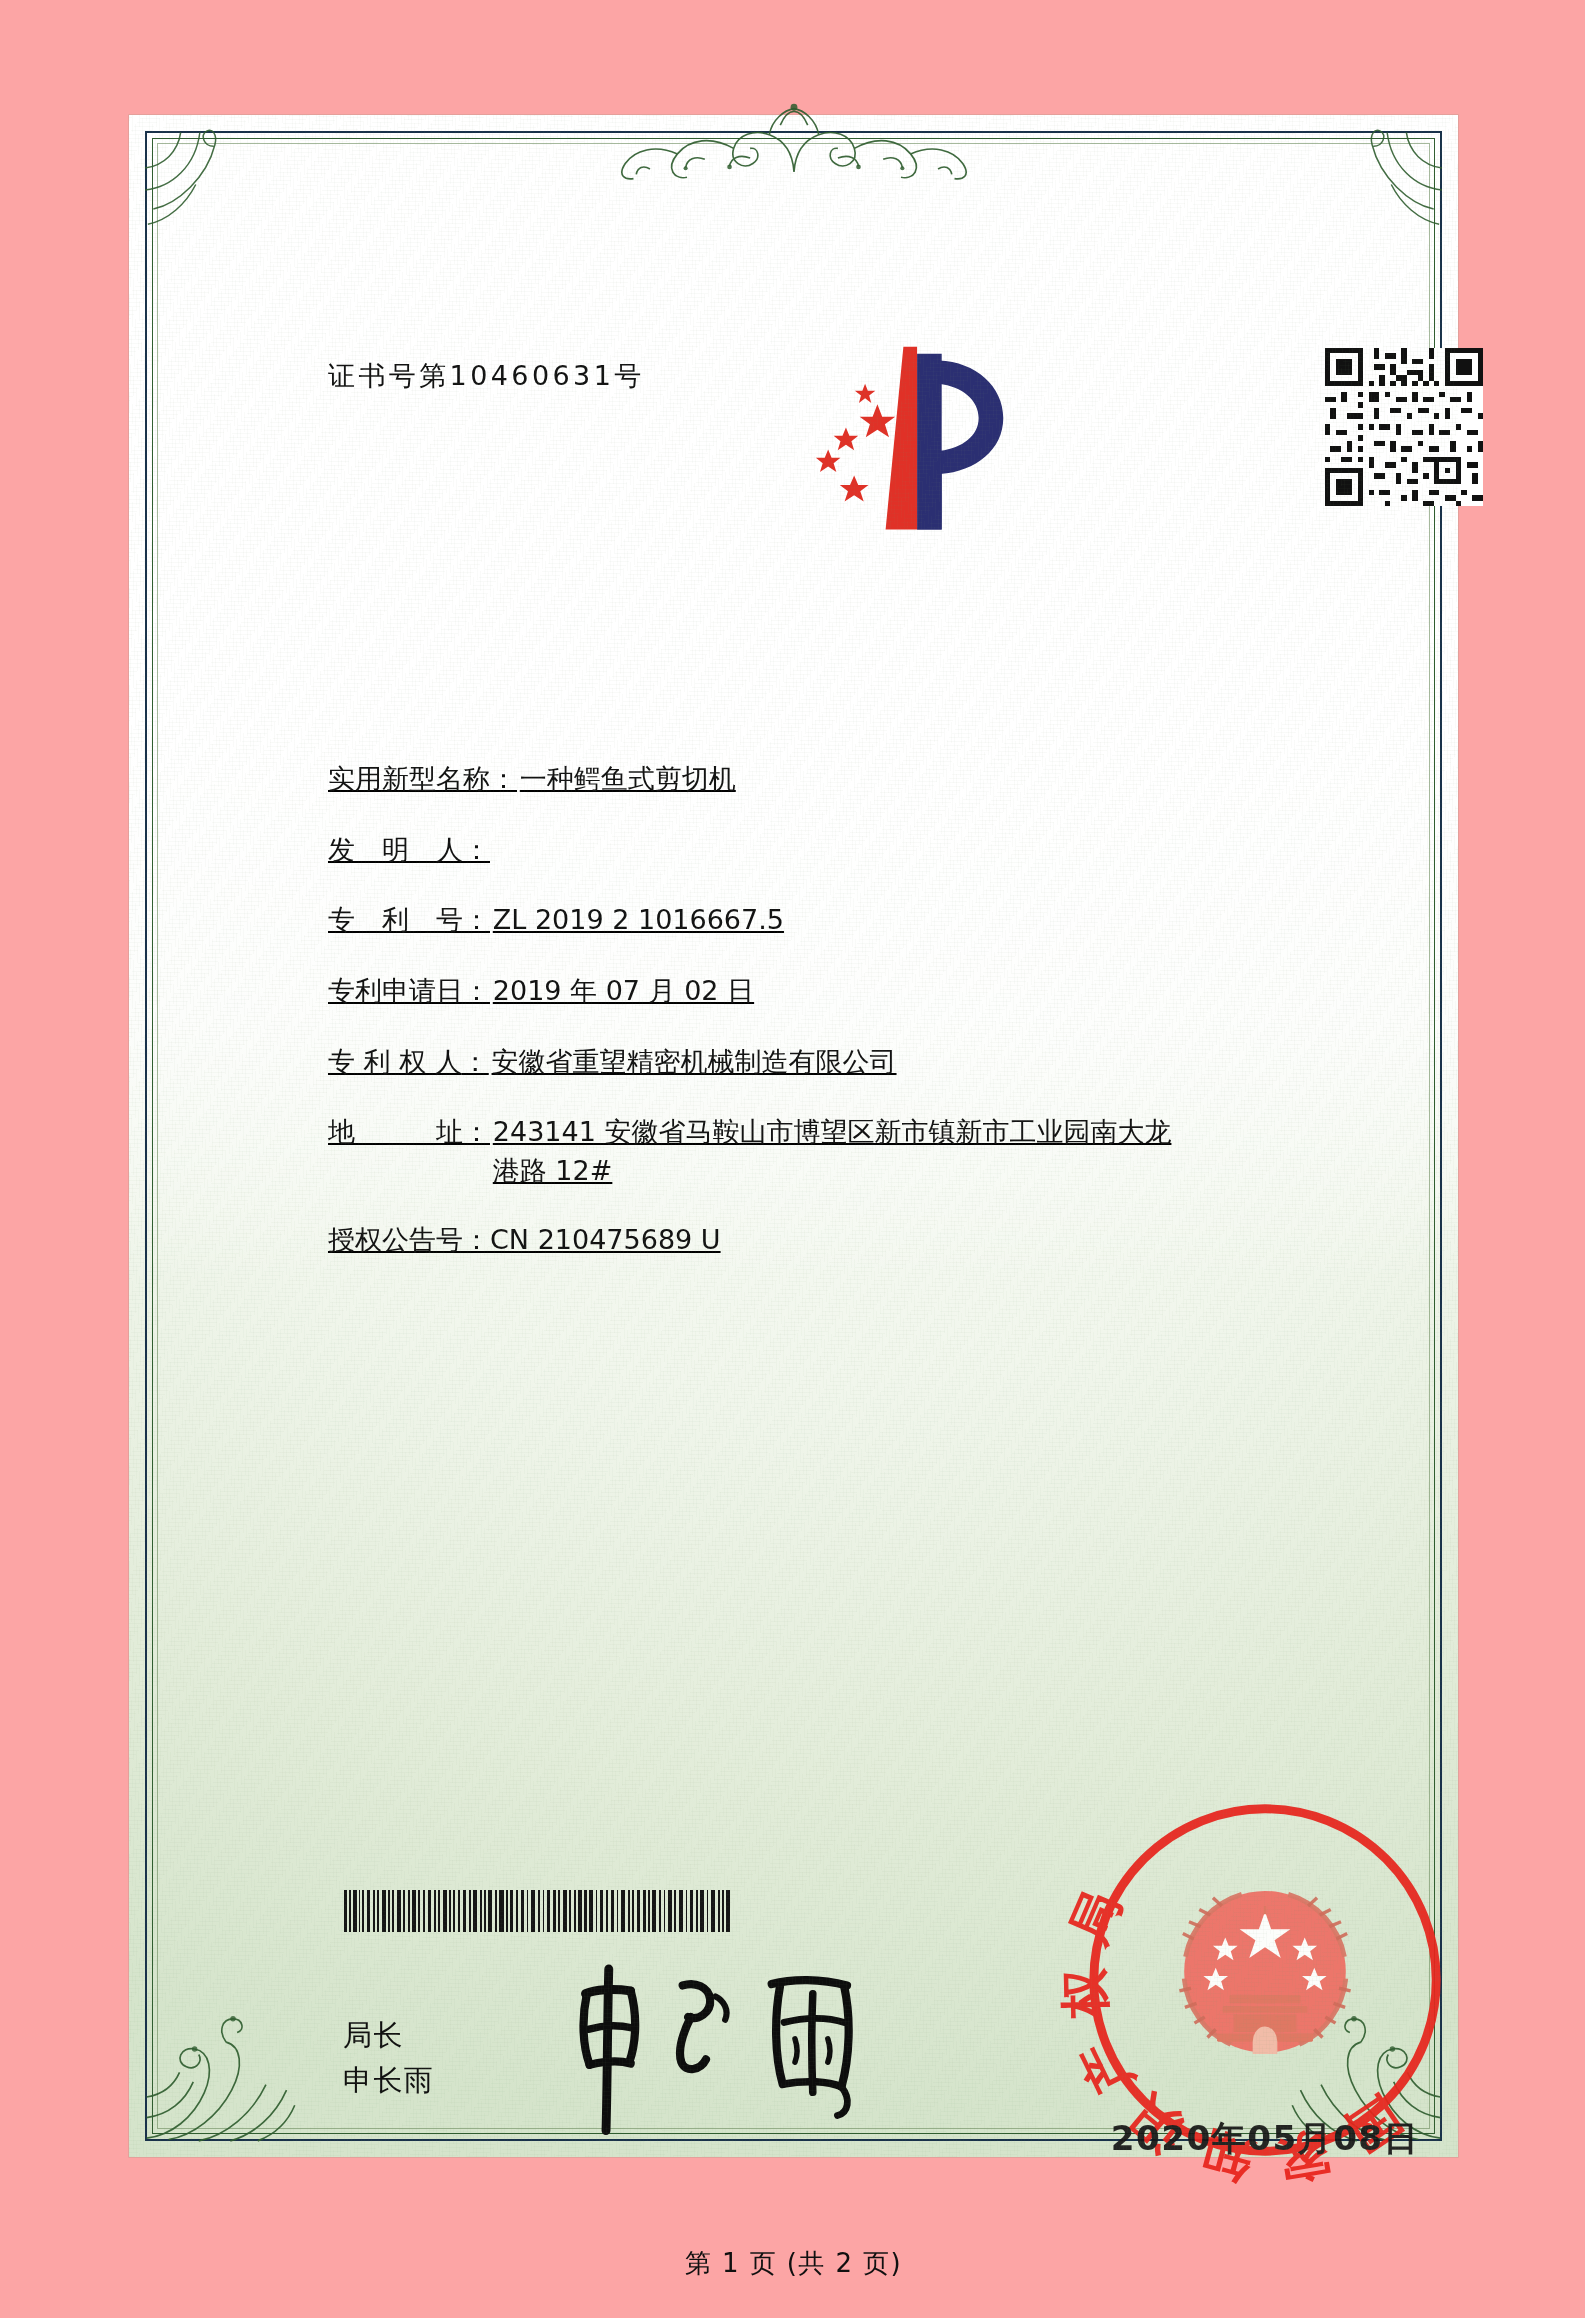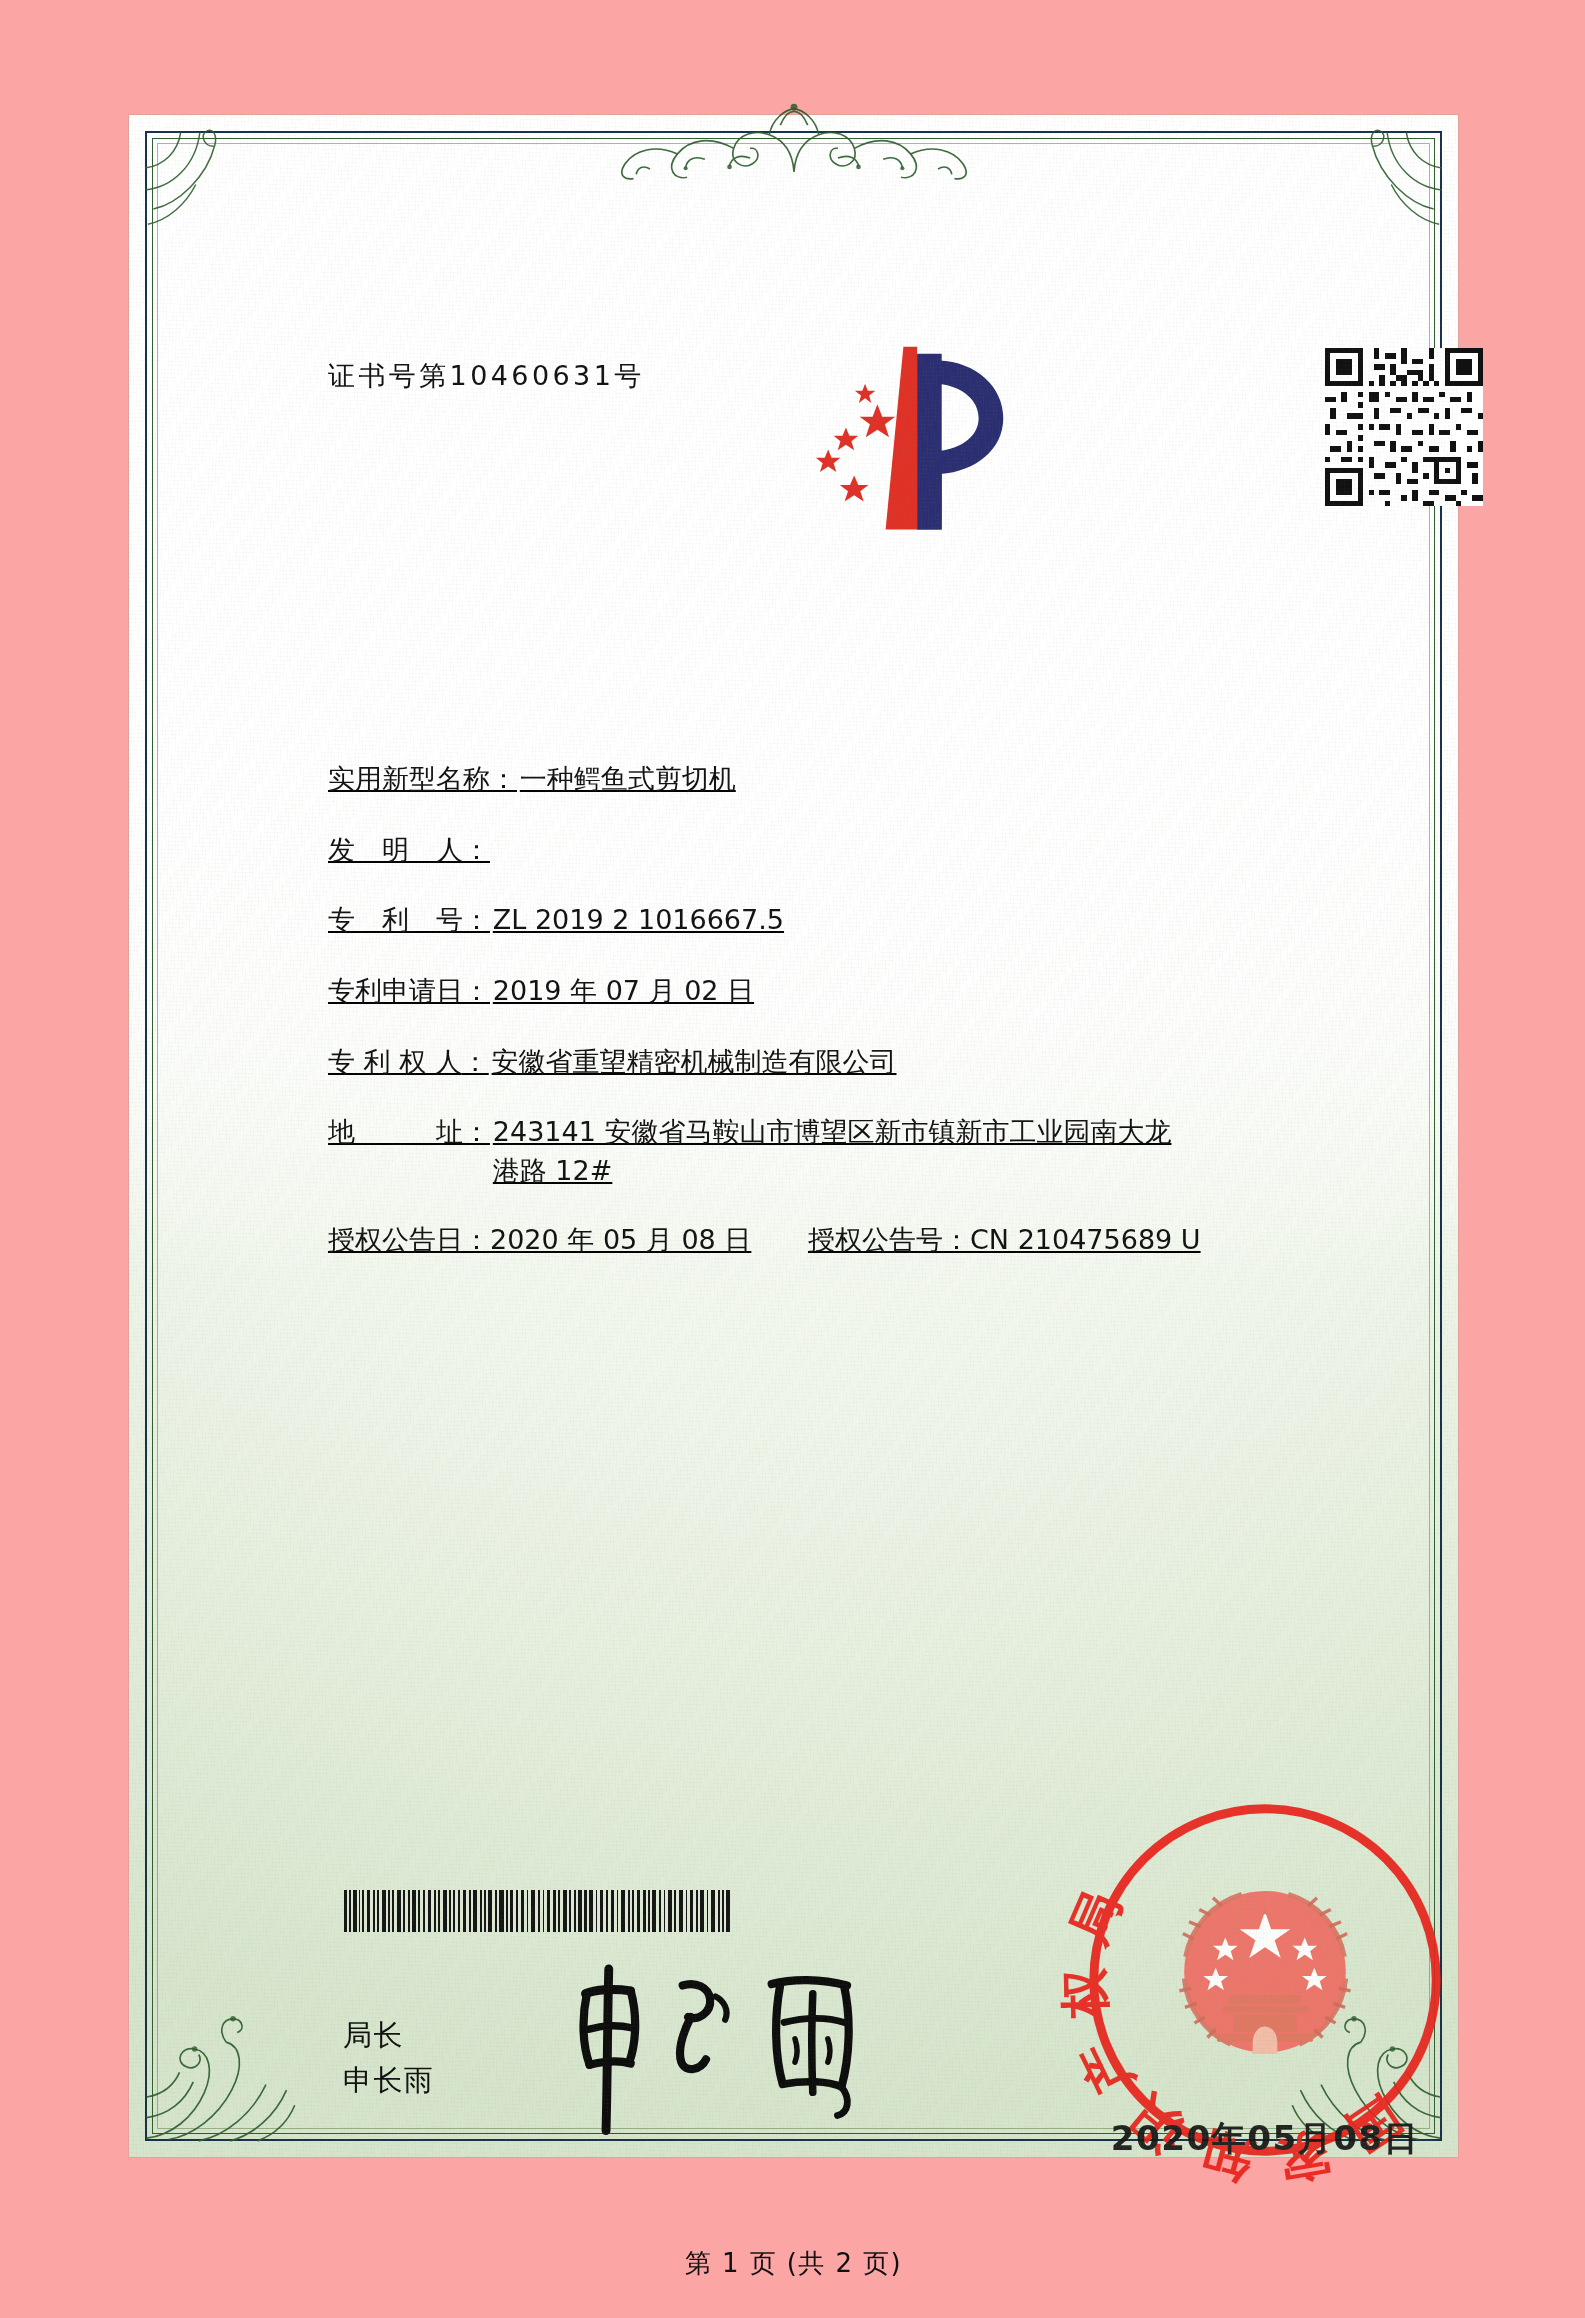--- a/index.html
+++ b/index.html
@@ -376,23 +376,20 @@
         <div class="frow">
           <span class="flabel">地　　　址</span>
           <span class="colon">：</span>
           <span class="fval fval2">
             <span>243141 安徽省马鞍山市博望区新市镇新市工业园南大龙</span><br>
             <span>港路 12#</span>
           </span>
         </div>
 
         <div class="row-grant">
-          <span class="grant-left">
-            <span>授权公告日</span><span>：</span><span>2020 年 05 月 08 日</span>
-          </span>
           <span class="grant-right">
             <span>授权公告号</span><span>：</span><span>CN 210475689 U</span>
           </span>
         </div>
 
       </div>
 
 
       <svg class="barcode" viewBox="0 0 570 62" preserveAspectRatio="none" shape-rendering="crispEdges">
         <g fill="#151515">

